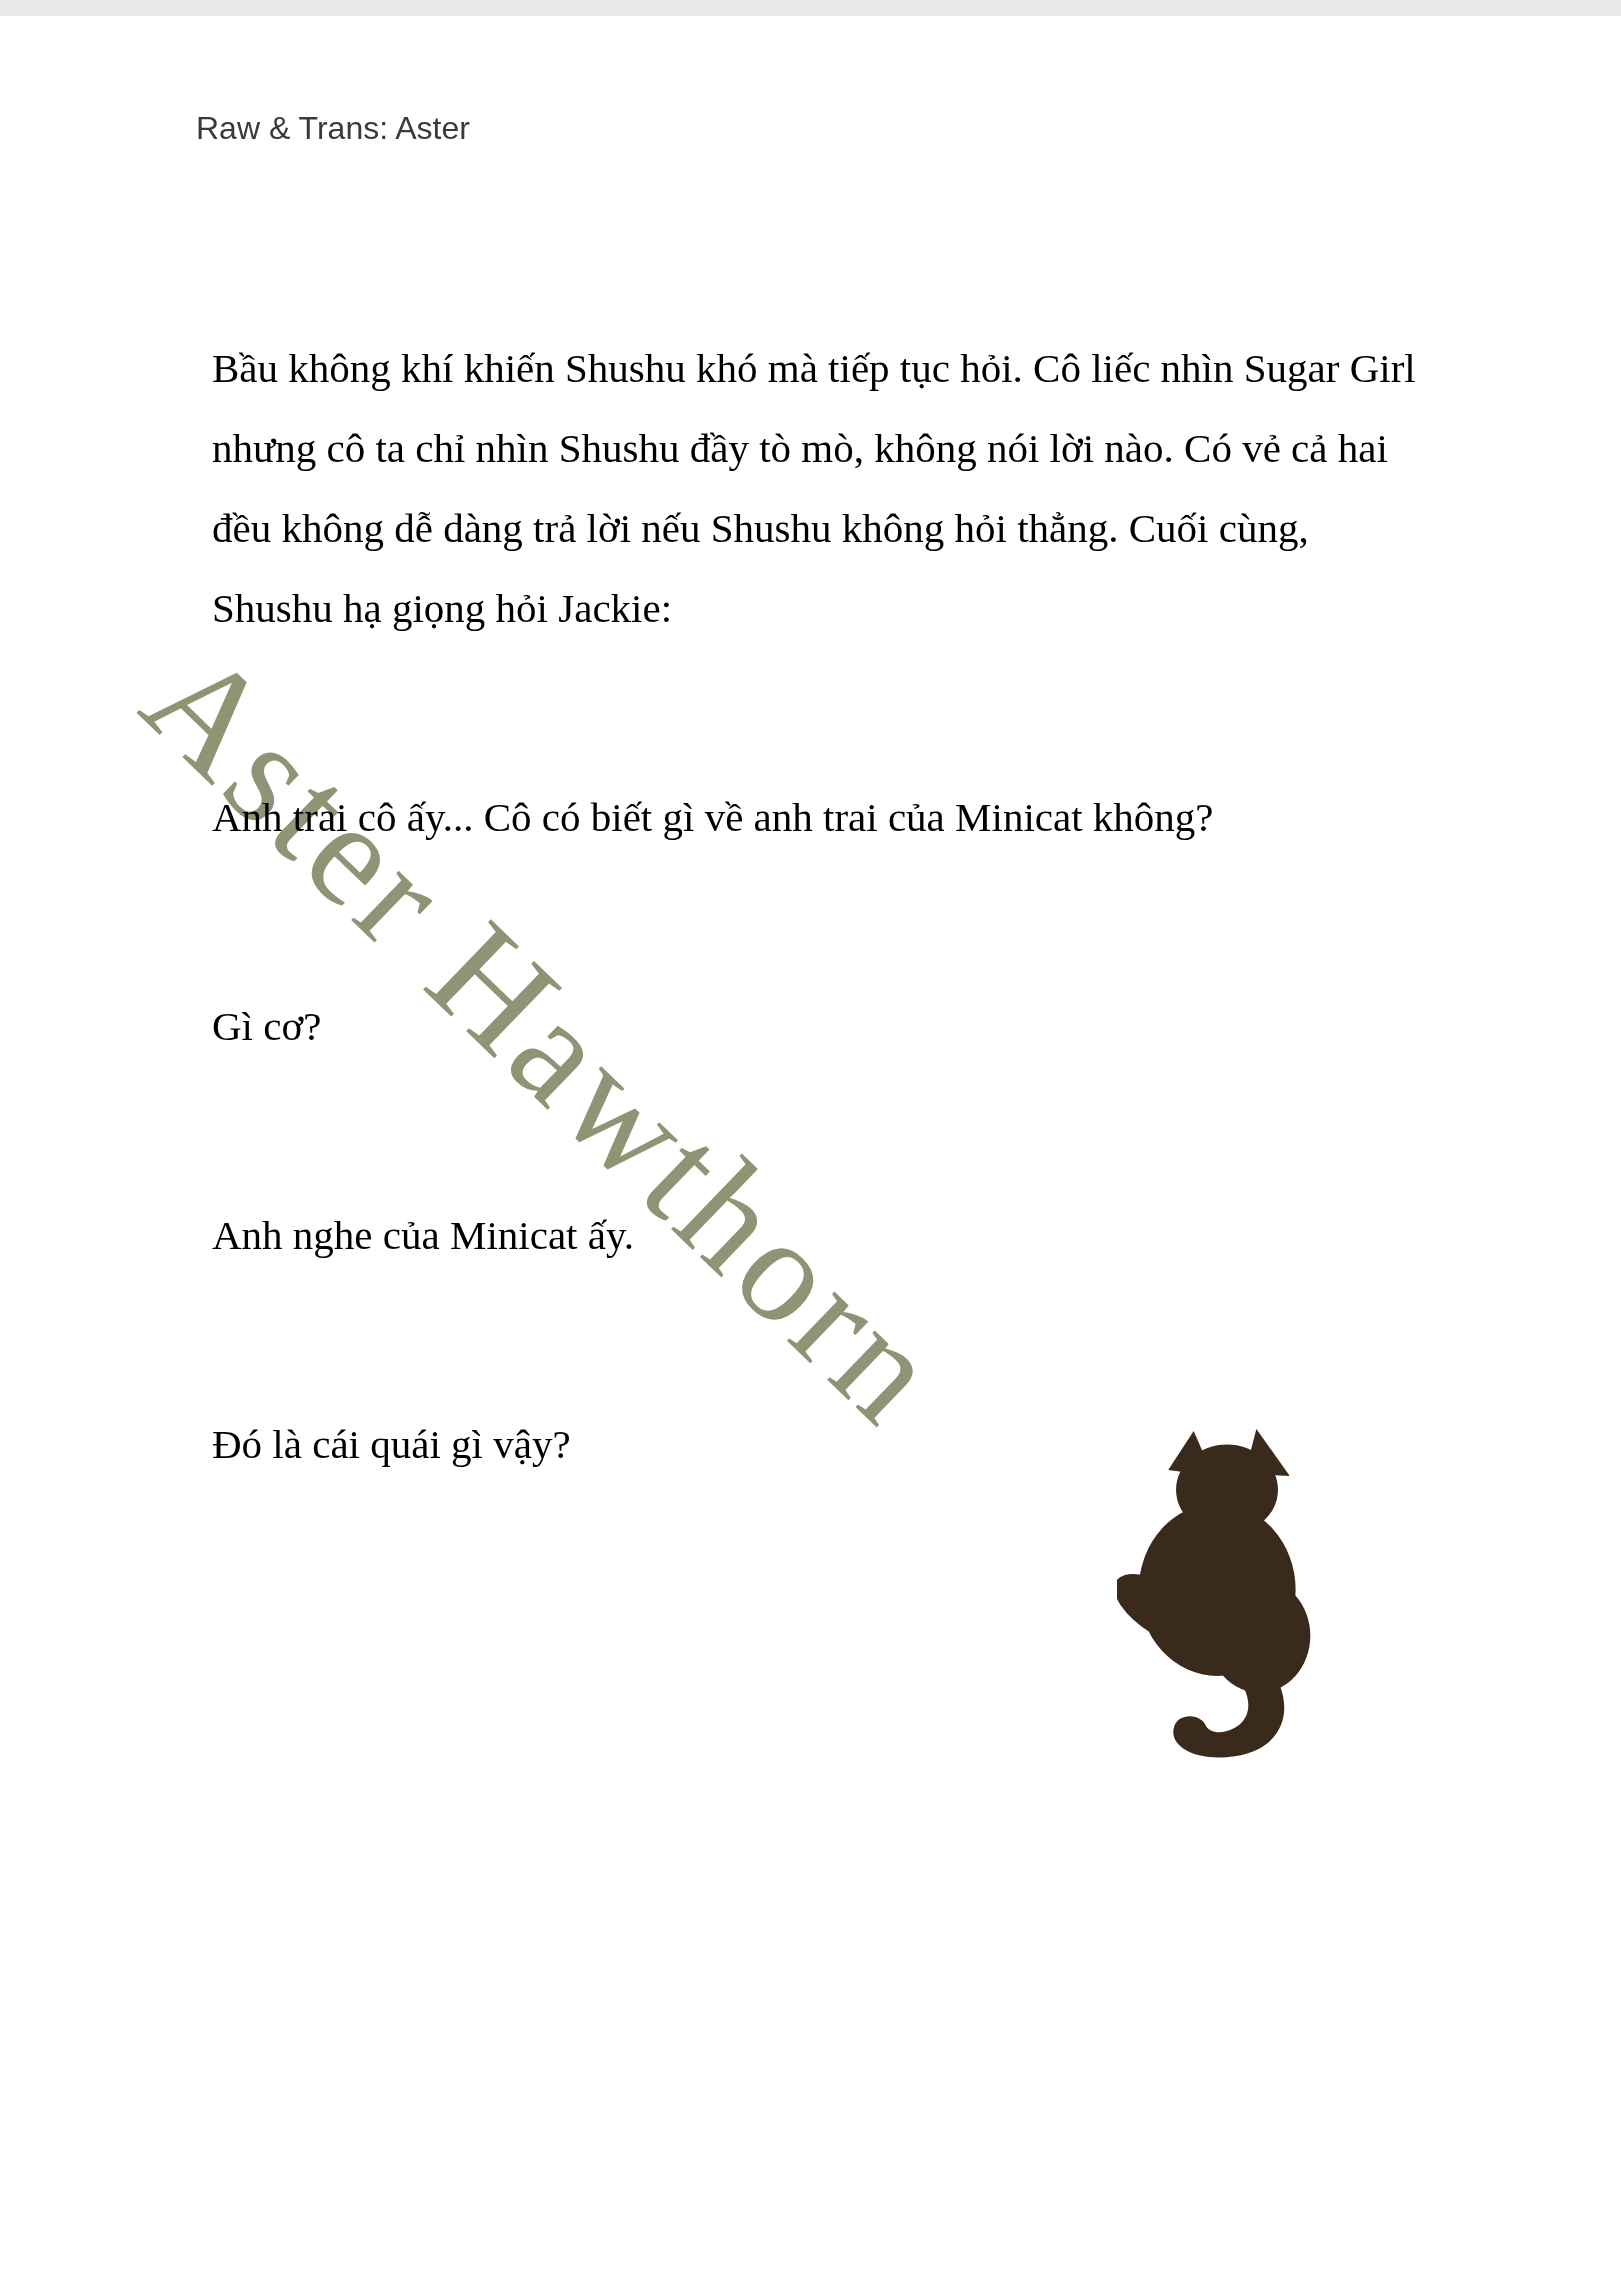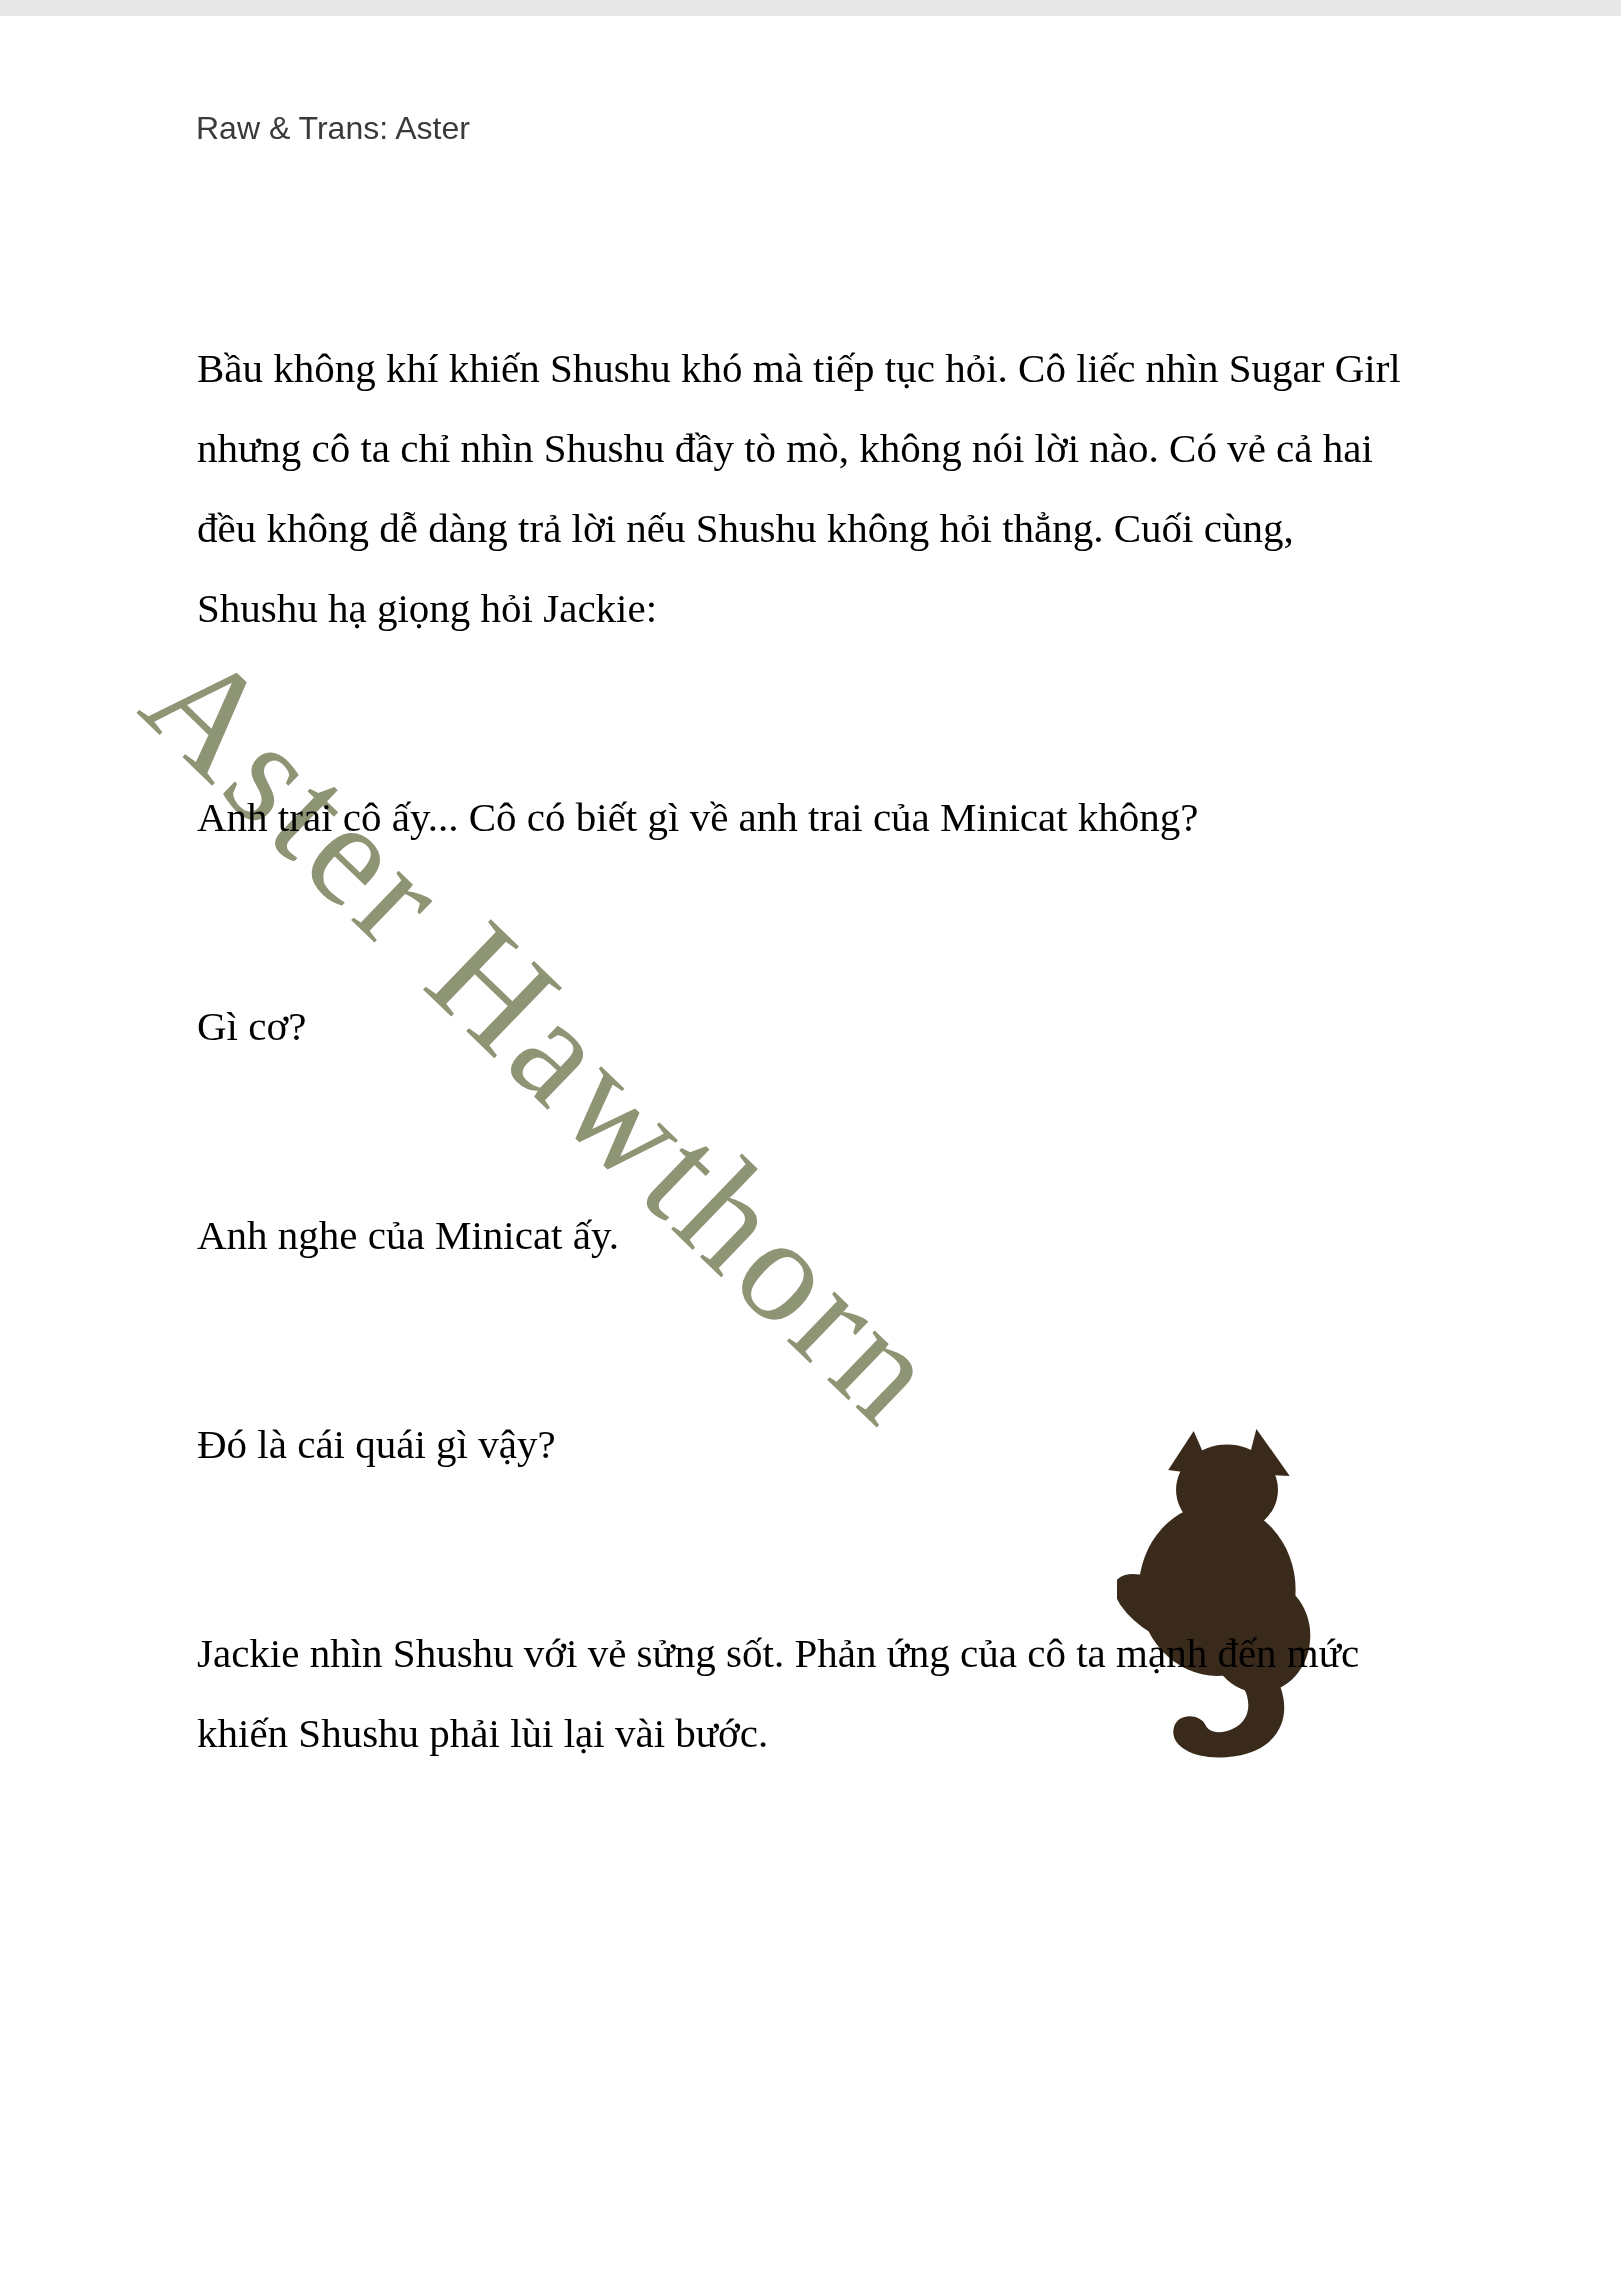--- a/index.html
+++ b/index.html
@@ -46,21 +46,21 @@
     top: 1409px;
     left: 1117px;
     width: 221px;
     height: 343px;
     z-index: 1;
   }
 
   .content {
     position: absolute;
     top: 312px;
-    left: 197px;
+    left: 212px;
     width: 1225px;
     z-index: 2;
   }
 
   .content p {
     font-size: 41px;
     line-height: 80px;
     color: #000000;
     margin: 0 0 129px 0;
   }
@@ -97,17 +97,16 @@
                Z"></path>
     </g>
   </svg>
 
   <div class="content">
     <p>Bầu không khí khiến Shushu khó mà tiếp tục hỏi. Cô liếc nhìn Sugar Girl nhưng cô ta chỉ nhìn Shushu đầy tò mò, không nói lời nào. Có vẻ cả hai đều không dễ dàng trả lời nếu Shushu không hỏi thẳng. Cuối cùng, Shushu hạ giọng hỏi Jackie:</p>
     <p>Anh trai cô ấy... Cô có biết gì về anh trai của Minicat không?</p>
     <p>Gì cơ?</p>
     <p>Anh nghe của Minicat ấy.</p>
     <p>Đó là cái quái gì vậy?</p>
-    <p>Jackie nhìn Shushu với vẻ sửng sốt. Phản ứng của cô ta mạnh đến mức khiến Shushu phải lùi lại vài bước.</p>
   </div>
 
 </div>
 
 
 </body></html>

